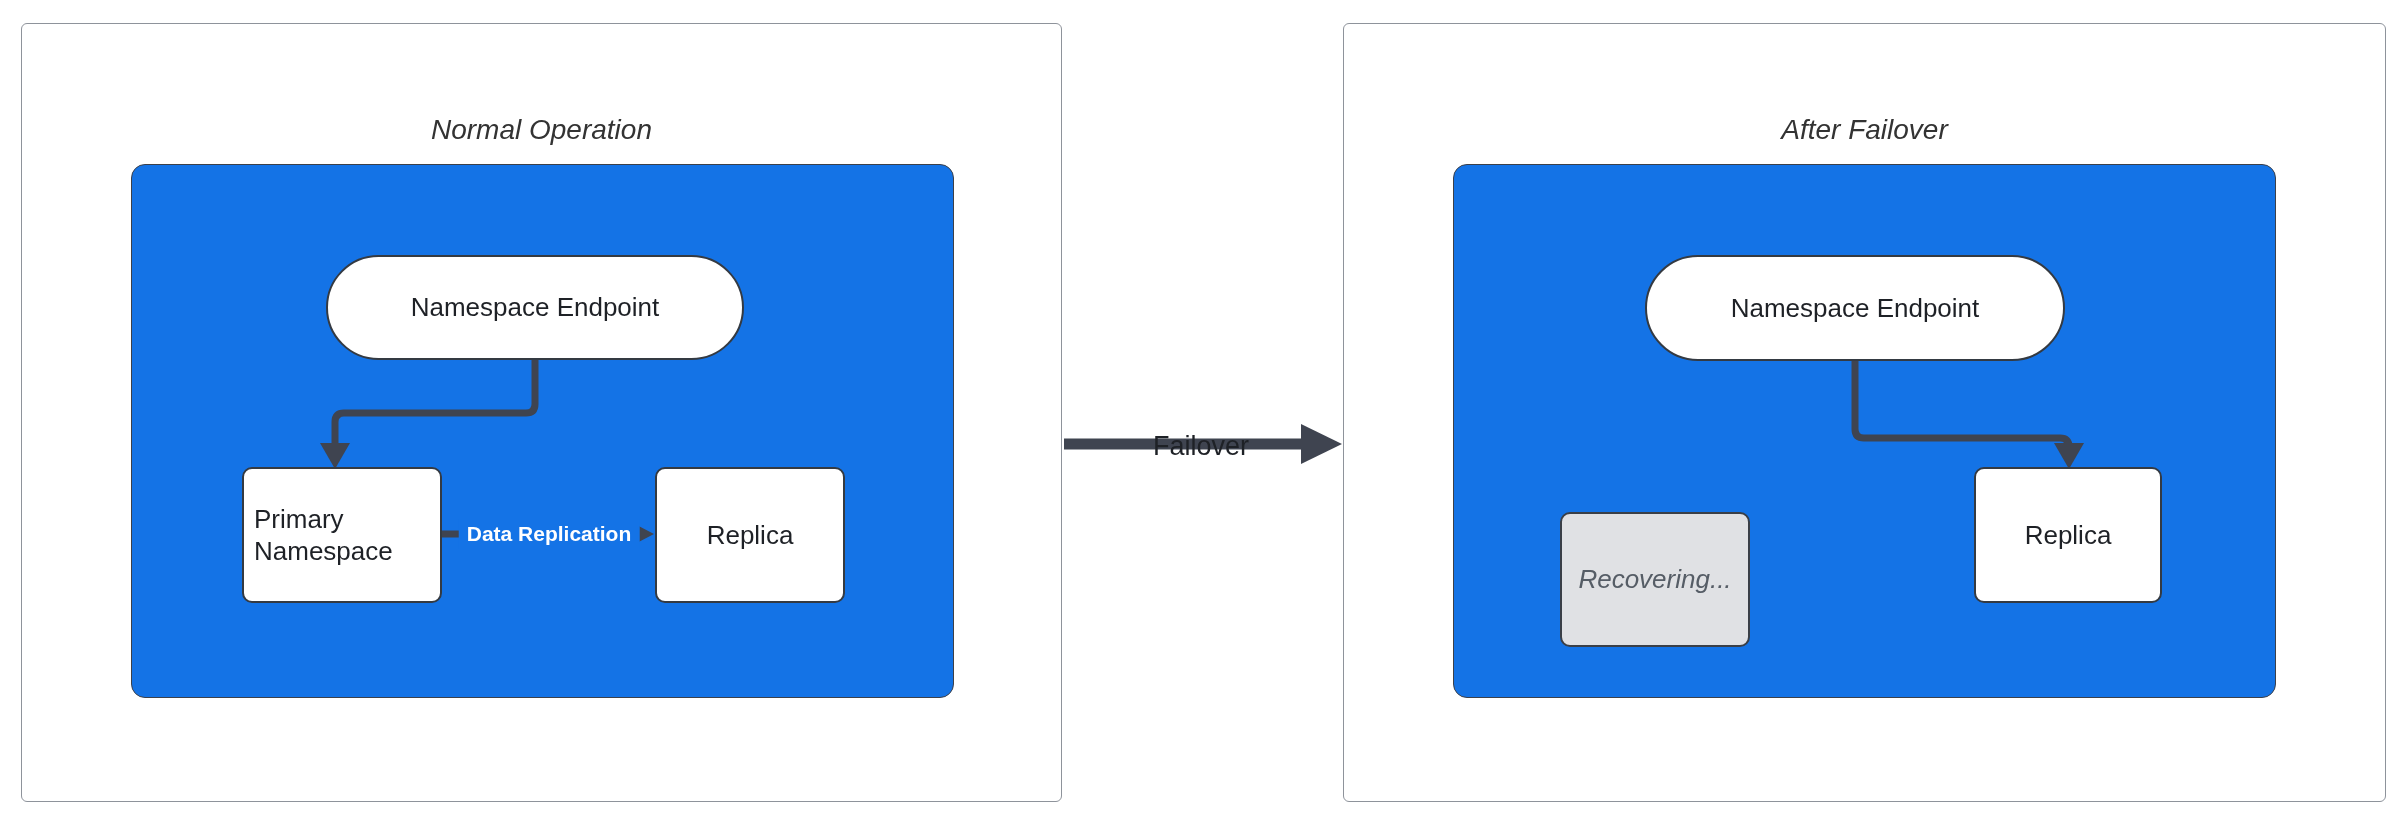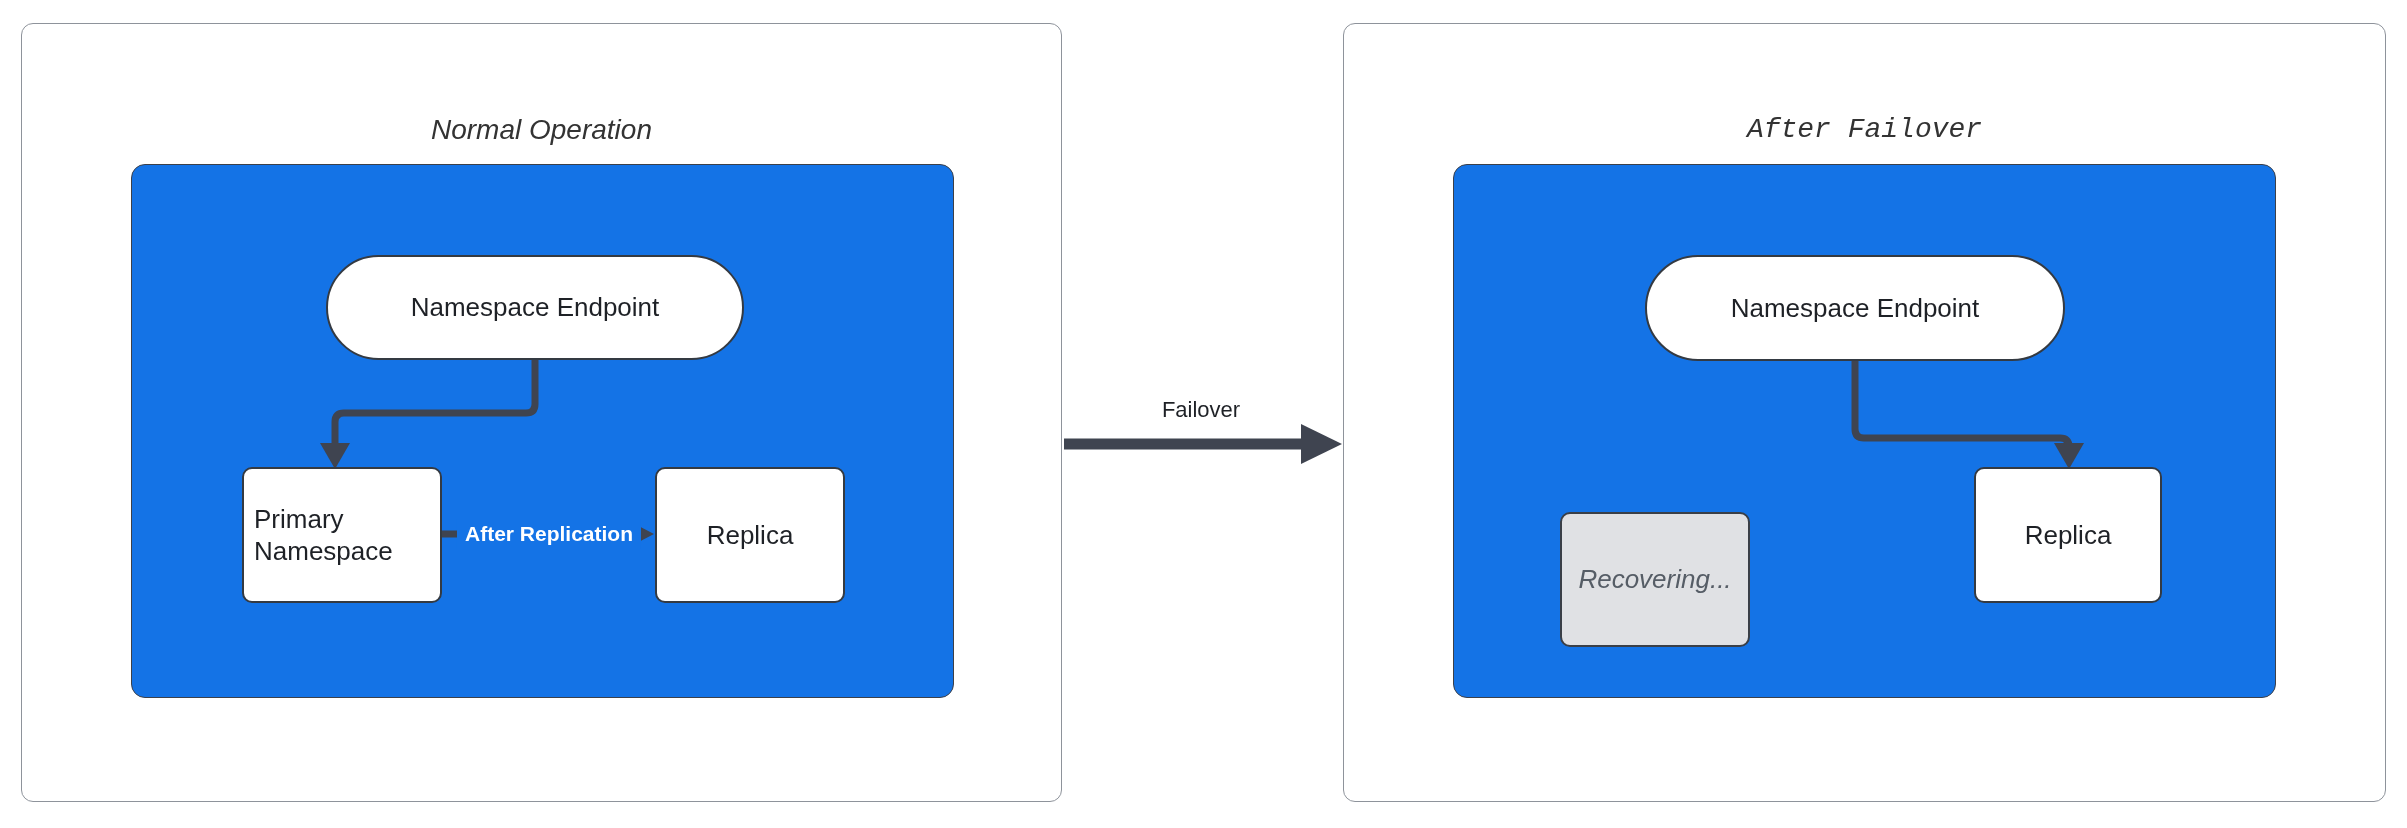--- a/index.html
+++ b/index.html
@@ -10,25 +10,25 @@
     background: var(--canvas-bg, #ffffff);
     font-family: "Liberation Sans", sans-serif;
     overflow: hidden;
   }
   .panel {
     position: absolute;
     top: 23px;
     height: 779px;
     background: var(--panel-bg, #ffffff);
     border: 1.5px solid var(--panel-border, #8e939b);
-    border-radius: 12px;
+    border-radius: 6px;
     box-sizing: border-box;
   }
   .panel.left  { left: 21px;   width: 1041px; }
-  .panel.right { left: 1343px; width: 1043px; font-family: Liberation Mono, monospace; }
+  .panel.right { left: 1343px; width: 1043px; }
   .panel-title {
     position: absolute;
     top: 90px;
     left: 0;
     width: 100%;
     text-align: center;
     font-style: italic;
     font-size: 28px;
     color: var(--title-text, #333333);
   }
@@ -78,23 +78,24 @@
     background: var(--container-blue, #1473e6);
     color: var(--edge-label-text, #ffffff);
     font-weight: bold;
     font-size: 21px;
     padding: 3px 8px;
     white-space: nowrap;
   }
   .failover-label {
     position: absolute;
     transform: translate(-50%, -50%);
-    font-size: 22px;
+    font-size: 27px;
     color: var(--node-text, #1e2126);
     white-space: nowrap;
+    margin-top: 36px;
   }
 
   
   #pill-left      { left: 326px;  top: 255px; width: 418px; height: 105px; }
   #primary-left   { left: 242px;  top: 467px; width: 200px; height: 136px; }
   #replica-left   { left: 655px;  top: 467px; width: 190px; height: 136px; }
   #pill-right     { left: 1645px; top: 255px; width: 420px; height: 106px; }
   #recovering     { left: 1560px; top: 468px; width: 190px; height: 135px; margin-top: 44px; }
   #replica-right  { left: 1974px; top: 467px; width: 188px; height: 136px; }
   #repl-label     { left: 549px;  top: 534px; }
@@ -126,21 +127,21 @@
     <path class="edge" stroke-width="7" d="M 1855 361 L 1855 429 Q 1855 438 1864 438 L 2060 438 Q 2069 438 2069 447 L 2069 448"></path>
     <polygon class="arrow" points="2069,469 2054,443 2084,443"></polygon>
 
     <line class="edge" stroke-width="11" x1="1064" y1="444" x2="1304" y2="444"></line>
     <polygon class="arrow" points="1342,444 1301,424 1301,464"></polygon>
   </svg>
 
   <div class="node pill" id="pill-left">Namespace Endpoint</div>
   <div class="node" id="primary-left">Primary Namespace</div>
   <div class="node" id="replica-left">Replica</div>
-  <div class="edge-label" id="repl-label">After Replication</div>
+  <div class="edge-label" id="repl-label">Data Replication</div>
 
   <div class="node pill" id="pill-right">Namespace Endpoint</div>
   <div class="node muted" id="recovering">Recovering...</div>
   <div class="node" id="replica-right">Replica</div>
 
   <div class="failover-label" id="failover-label">Failover</div>
 
 </div>
 
 </body></html>

